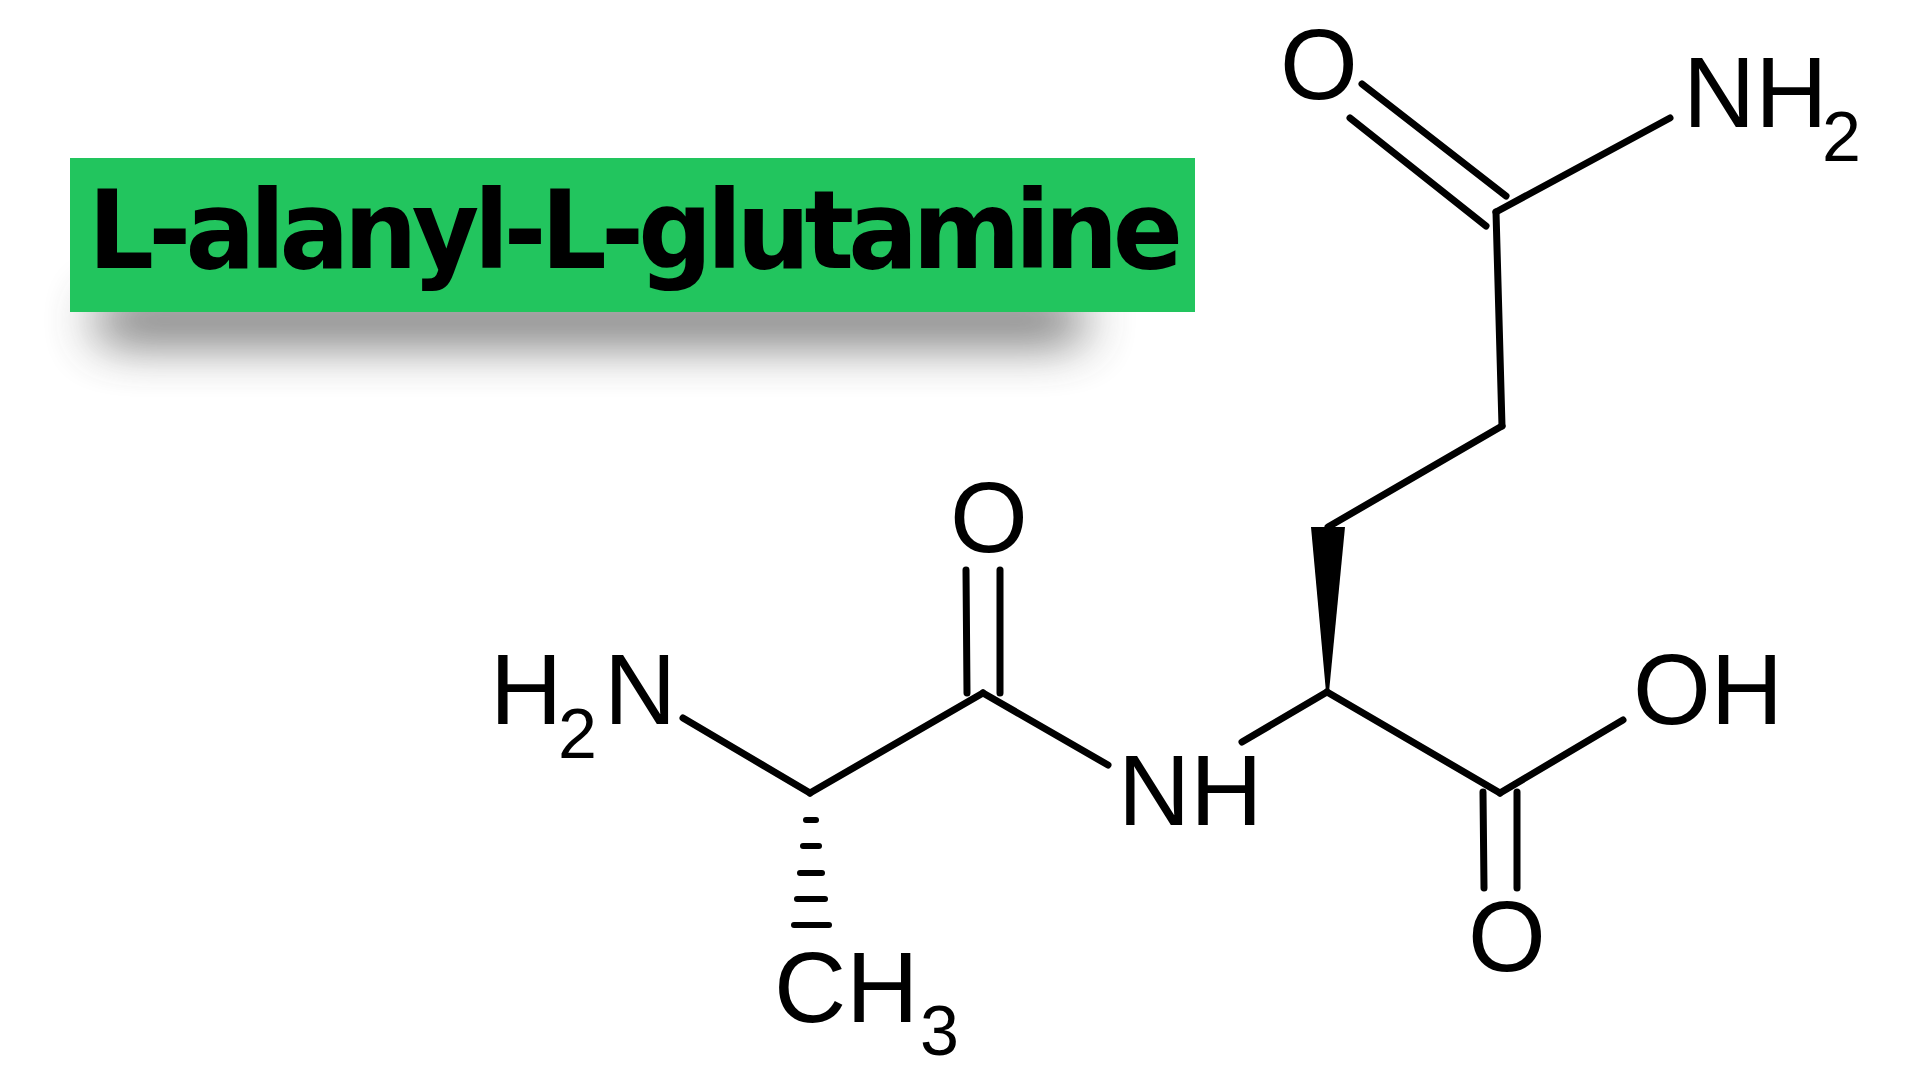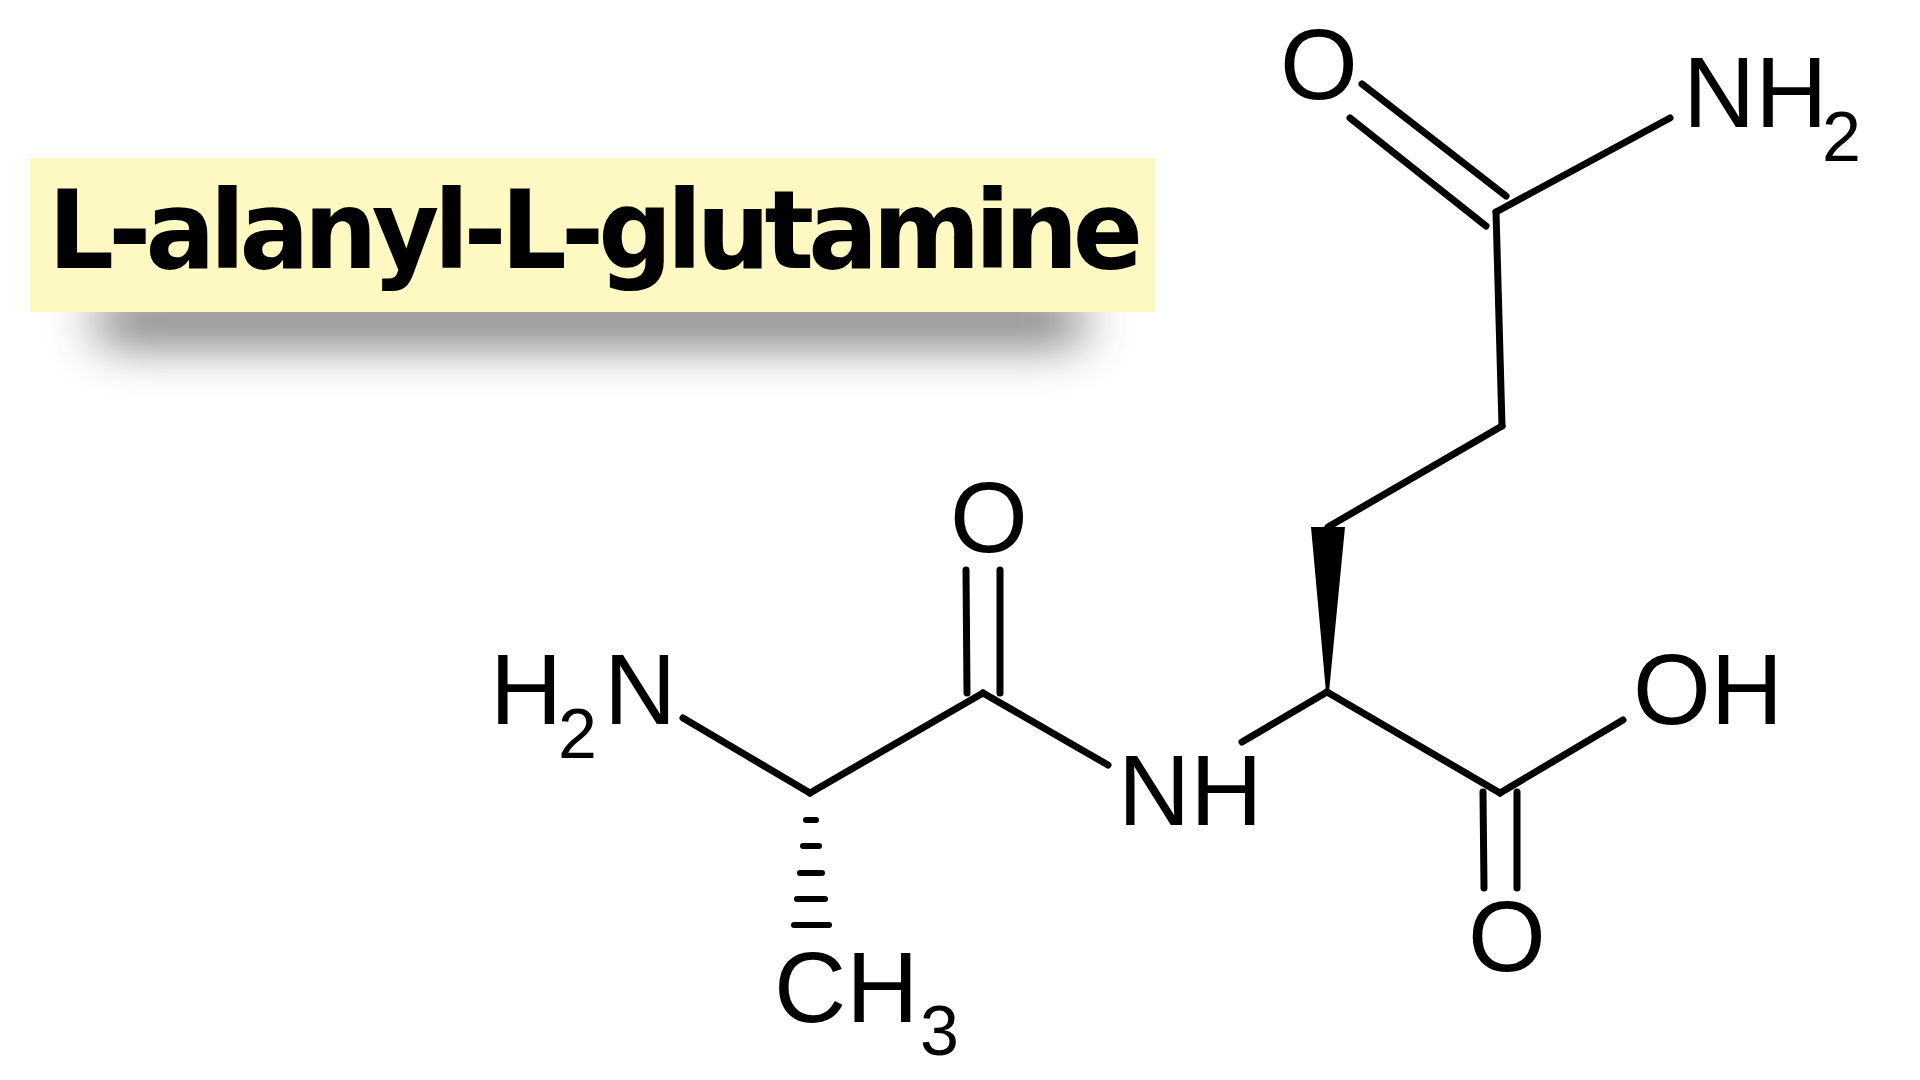--- a/index.html
+++ b/index.html
@@ -21,21 +21,21 @@
   }
   svg.molecule { position: absolute; left: 0; top: 0; }
   .atom { font-family: "Liberation Sans", sans-serif; font-size: 100px; fill: #000; }
   .sub { font-family: "Liberation Sans", sans-serif; font-size: 70px; fill: #000; }
   .bond { stroke: #000; stroke-width: 7; stroke-linecap: round; fill: none; }
 </style>
 </head>
 <body>
 
 <div class="title-shadow"></div>
-<div class="title-box" style="background:#fef9c3;">
+<div class="title-box" style="background:#22c55e;margin-left:40px;">
   <span class="title-text">L-alanyl-L-glutamine</span>
 </div>
 
 <svg class="molecule" width="1920" height="1080" viewBox="0 0 1920 1080">
 
   <g>
     <line class="bond" x1="1362" y1="84" x2="1506" y2="196"></line>
     <line class="bond" x1="1350" y1="118" x2="1486" y2="226"></line>
   </g>
   <line class="bond" x1="1496" y1="212" x2="1670" y2="118"></line>

